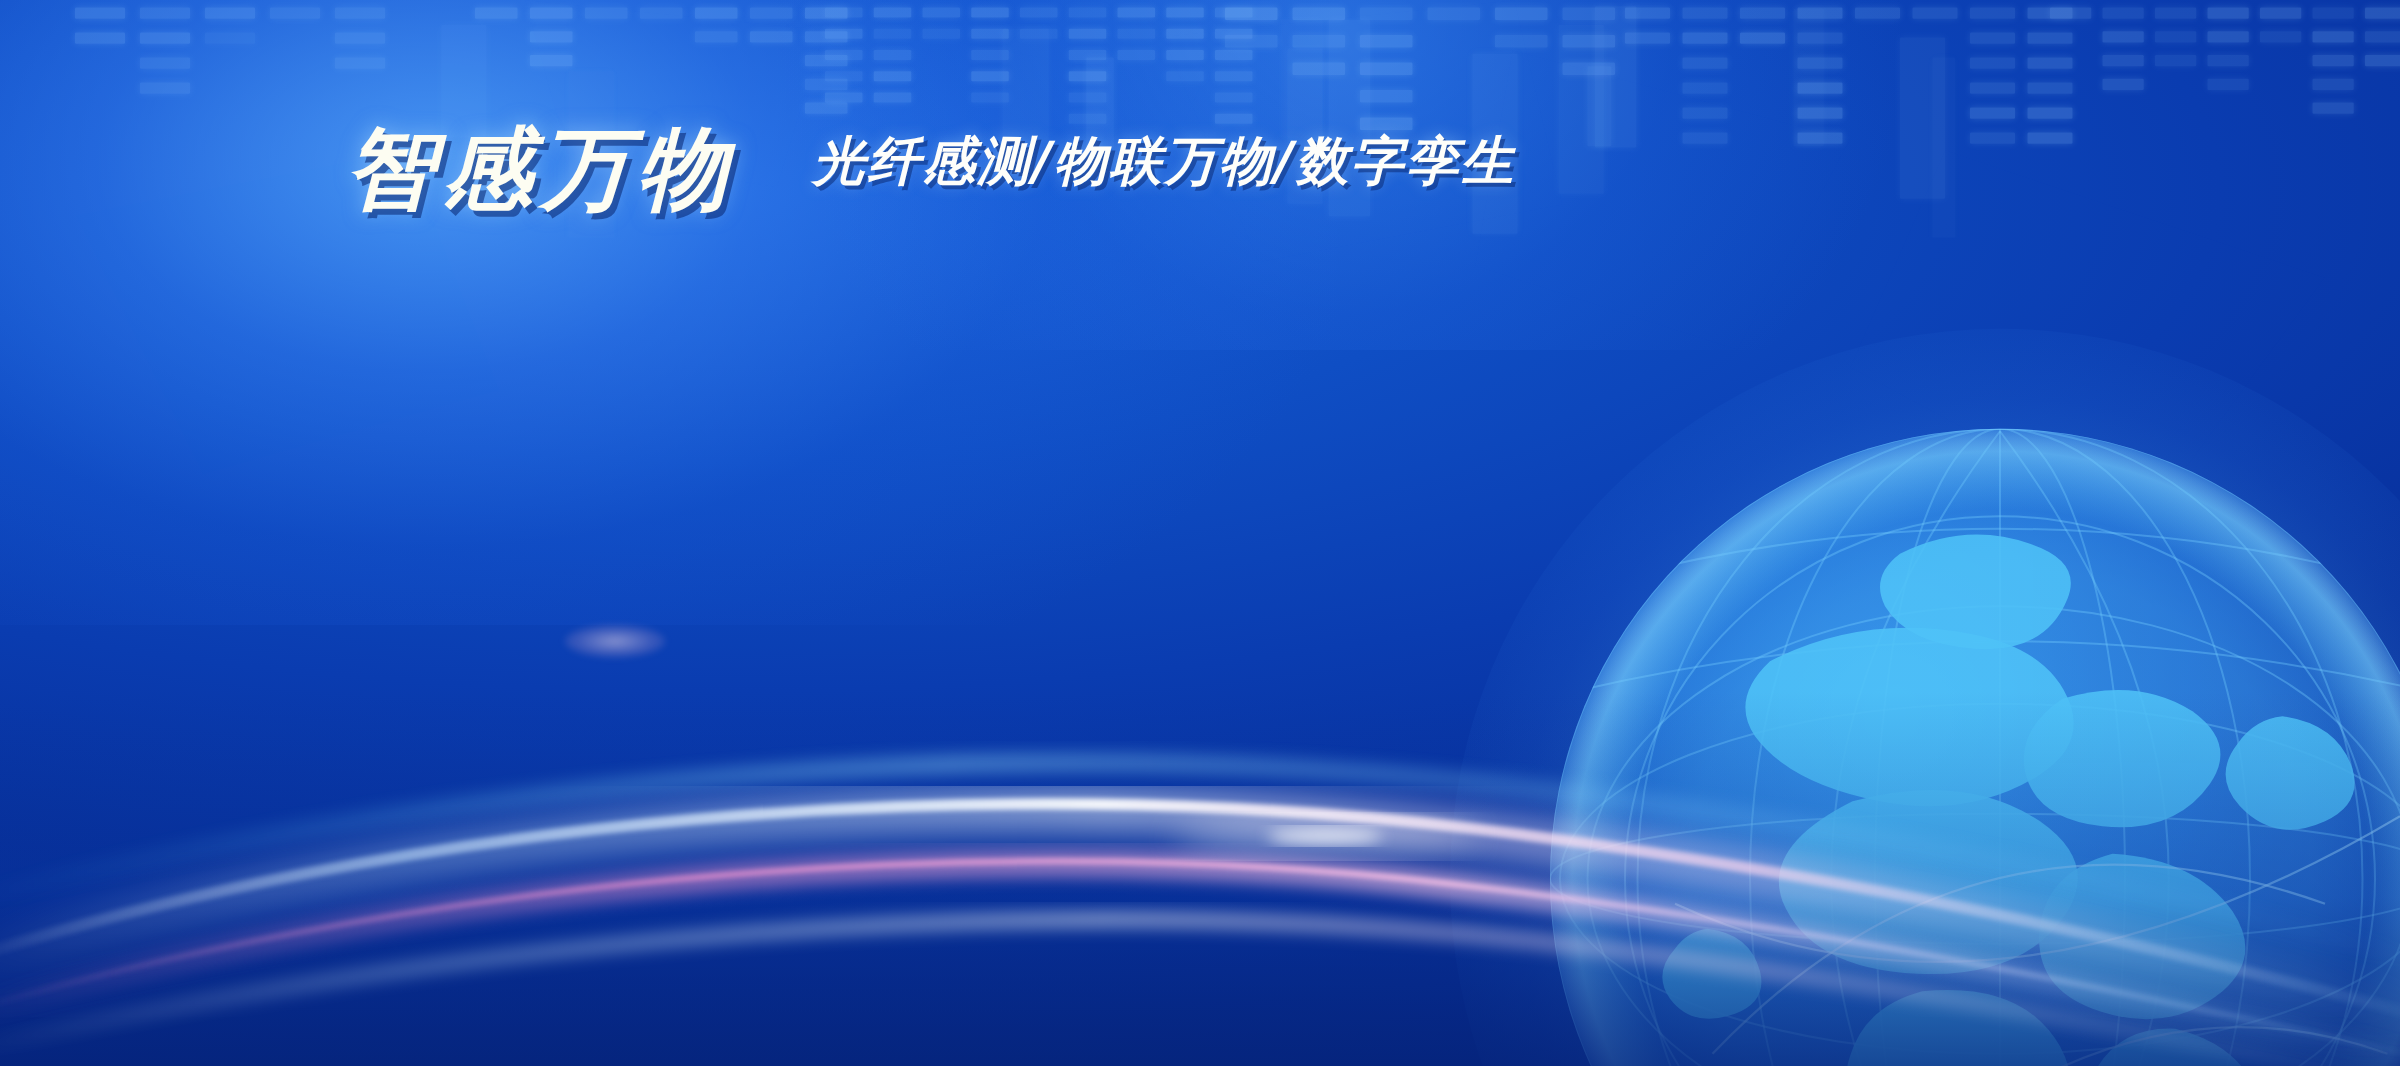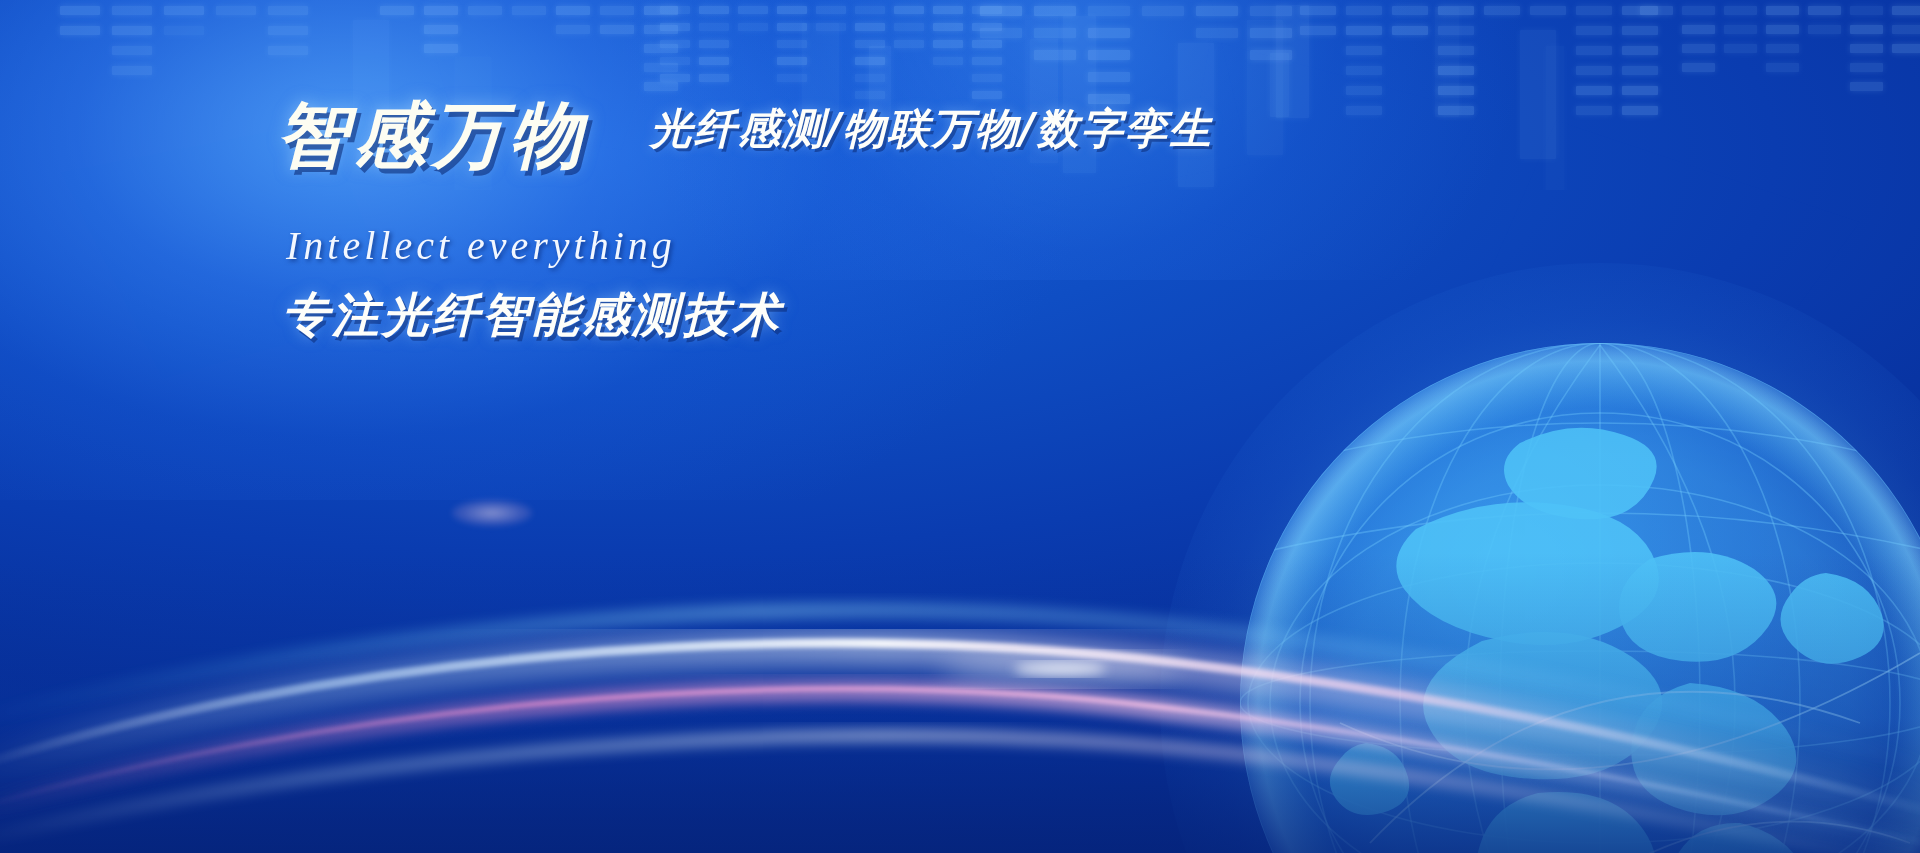--- a/index.html
+++ b/index.html
@@ -420,21 +420,19 @@
       <path d="M-40 420 C 340 330, 820 286, 1230 330 C 1520 362, 1750 410, 1960 448" stroke="url(#sw)" stroke-width="14" fill="none" filter="url(#blur6)" opacity="0.45"></path>
 
       <ellipse cx="1060" cy="246" rx="120" ry="16" fill="#ffffff" opacity="0.35" filter="url(#blur14)"></ellipse>
       <ellipse cx="1060" cy="246" rx="46" ry="7" fill="#ffffff" opacity="0.7" filter="url(#blur6)"></ellipse>
     </svg>
   </div>
 
   <div class="lens-flare"></div>
 
   <div class="headline">智感万物</div>
-  <div class="headline-en">Intellect everything</div>
 
   <div class="slogan-block">
     <div class="slogan-line">光纤感测/物联万物/数字孪生</div>
   </div>
 
-  <div class="tag1">专注光纤智能感测技术</div>
 
 </div>
 
 </body></html>

